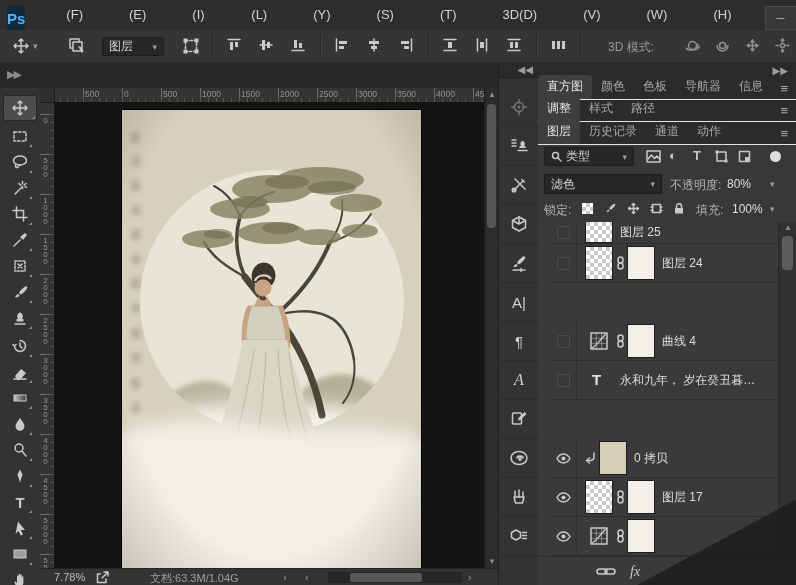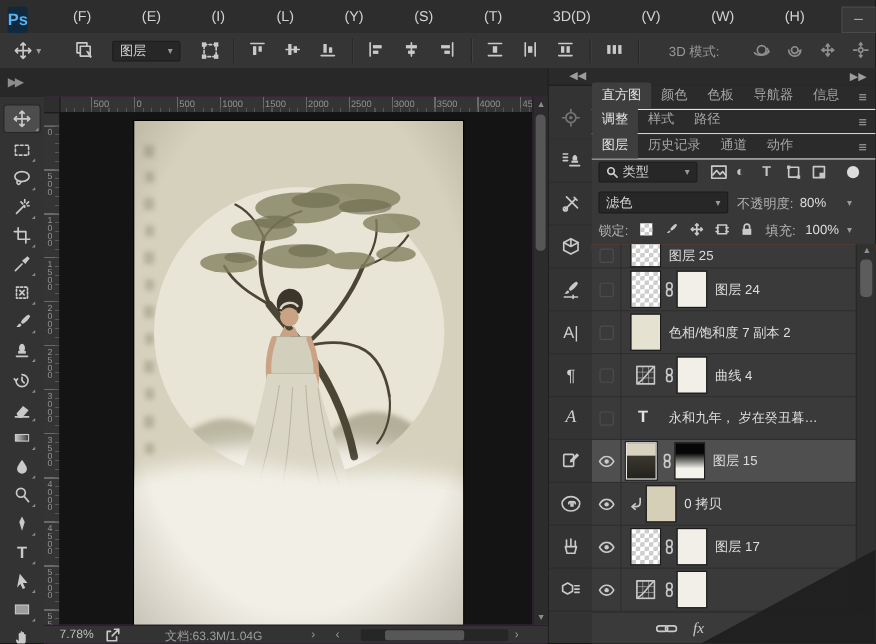--- a/index.html
+++ b/index.html
@@ -79,21 +79,21 @@
   .tabrow{position:absolute;left:0;width:258px;background:#2b2b2b;border-bottom:1px solid #e5e5e5;display:flex;align-items:flex-end;}
   .ptab{font-size:12px;color:#a6a6a6;padding:3px 9px 4px 9px;}
   .ptab.on{background:#3e3e3e;color:#e4e4e4;border-radius:3px 3px 0 0;}
   .pmenu{margin-left:auto;color:#a8a8a8;font-size:13px;padding:0 8px 3px 0;}
 
   .prow{position:absolute;left:0;width:258px;}
   .plabel{color:#b2b2b2;font-size:12px;}
 
   
   #layerlist{position:absolute;left:0;top:160px;width:258px;height:334px;background:#3a3a3a;overflow:hidden;}
-  .lrow{position:absolute;left:0;width:240px;border-bottom:1px solid #2e2e2e;box-sizing:border-box;}
+  .lrow{position:absolute;left:12px;width:240px;border-bottom:1px solid #2e2e2e;box-sizing:border-box;}
   .lrow.sel{background:#4f4f4f;}
   .eyewell{position:absolute;left:0;top:0;bottom:0;width:26px;border-right:1px solid #2e2e2e;display:flex;align-items:center;justify-content:center;}
   .eyebox{width:11px;height:11px;border:1px solid #575757;border-radius:2px;opacity:.65;}
   .lthumb{position:absolute;width:26px;height:32px;top:3px;outline:1px solid #1c1c1c;}
   .checker{background-color:#fff;background-image:linear-gradient(45deg,#c9c9c9 25%,transparent 25%,transparent 75%,#c9c9c9 75%),linear-gradient(45deg,#c9c9c9 25%,transparent 25%,transparent 75%,#c9c9c9 75%);background-size:8px 8px;background-position:0 0,4px 4px;}
   .solidbeige{background:#e6e2d2;}
   .beige2{background:#d6cfb8;}
   .maskthumb{position:absolute;width:26px;height:32px;top:3px;background:#f1efe7;outline:1px solid #1c1c1c;}
   .photothumb{background:linear-gradient(#d8d2bf 0 34%,#3a382f 36%,#23221c 100%);outline:1px solid #e6e6e6;box-shadow:0 0 0 2px #1c1c1c;}
   .gradmask{background:linear-gradient(#060606 28%,#f4f3ec 72%);}
@@ -739,27 +739,20 @@
         </div>
       <div class="lthumb checker" style="left:36px"></div>
       <svg class="ic linkico" style="left:66px" width="9" height="14" viewBox="0 0 9 14">
           <rect x="2" y="1" width="5" height="6" rx="2.5"></rect>
           <rect x="2" y="7" width="5" height="6" rx="2.5"></rect>
         </svg>
       <div class="maskthumb" style="left:78px"></div>
       <span class="lname" style="left:112px;top:11px">图层 24</span>
     </div>
 
-    <div class="lrow" style="top:61px;height:39px">
-      <div class="eyewell">
-          <span class="eyebox"></span>
-        </div>
-      <div class="lthumb solidbeige" style="left:36px"></div>
-      <span class="lname" style="left:70px;top:11px">色相/饱和度 7 副本 2</span>
-    </div>
 
     <div class="lrow" style="top:100px;height:39px">
       <div class="eyewell">
           <span class="eyebox"></span>
         </div>
       <svg class="ic" style="position:absolute;left:40px;top:10px" width="18" height="18" viewBox="0 0 18 18">
           <rect x="1" y="1" width="16" height="16"></rect>
           <path d="M1 6.3h16M1 11.6h16M6.3 1v16M11.6 1v16" stroke-width=".7" opacity=".7"></path>
           <path d="M2 16C7 14 11 6 16 2" stroke-width="1.4"></path>
         </svg>
@@ -772,35 +765,20 @@
     </div>
 
     <div class="lrow" style="top:139px;height:39px">
       <div class="eyewell">
           <span class="eyebox"></span>
         </div>
       <span class="tbadge" style="left:42px;top:10px">T</span>
       <span class="lname" style="left:70px;top:11px">永和九年， 岁在癸丑暮…</span>
     </div>
 
-    <div class="lrow sel" style="top:178px;height:39px">
-      <div class="eyewell">
-          <svg class="ic" width="15" height="11" viewBox="0 0 15 11">
-            <path d="M1 5.5C3 2 5 1 7.5 1S12 2 14 5.5C12 9 10 10 7.5 10S3 9 1 5.5z"></path>
-            <circle cx="7.5" cy="5.5" r="2" fill="#c9c9c9" stroke="none"></circle>
-          </svg>
-        </div>
-      <div class="lthumb photothumb" style="left:32px"></div>
-      <svg class="ic linkico" style="left:64px" width="9" height="14" viewBox="0 0 9 14">
-          <rect x="2" y="1" width="5" height="6" rx="2.5"></rect>
-          <rect x="2" y="7" width="5" height="6" rx="2.5"></rect>
-        </svg>
-      <div class="maskthumb gradmask" style="left:76px"></div>
-      <span class="lname" style="left:110px;top:11px">图层 15</span>
-    </div>
 
     <div class="lrow" style="top:217px;height:39px">
       <div class="eyewell">
           <svg class="ic" width="15" height="11" viewBox="0 0 15 11">
             <path d="M1 5.5C3 2 5 1 7.5 1S12 2 14 5.5C12 9 10 10 7.5 10S3 9 1 5.5z"></path>
             <circle cx="7.5" cy="5.5" r="2" fill="#c9c9c9" stroke="none"></circle>
           </svg>
         </div>
       <svg class="ic" style="position:absolute;left:34px;top:13px" width="12" height="12" viewBox="0 0 12 12">
           <path d="M10 1v3.5C10 7 8.5 8.5 6 8.5H3.5"></path>

